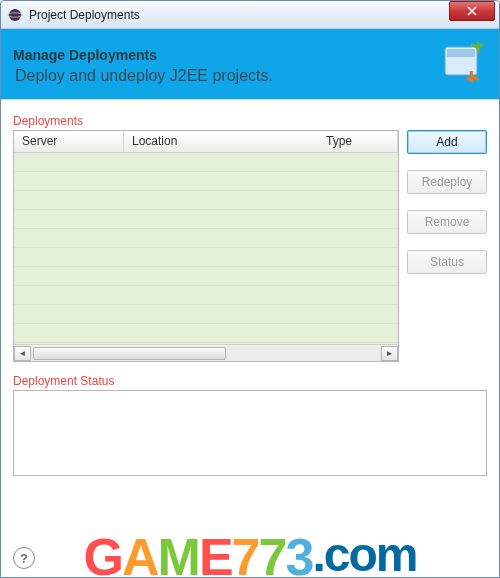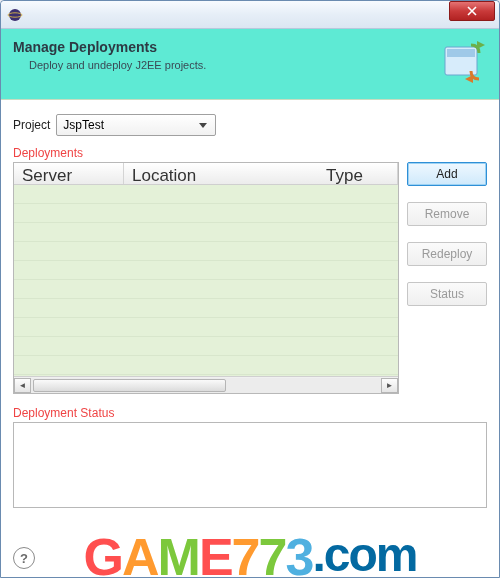--- a/index.html
+++ b/index.html
@@ -42,38 +42,38 @@
     background: linear-gradient(to bottom, #e57373 0%, #c93a3a 50%, #b22222 100%);
     border: 1px solid #8b1a1a;
     border-radius: 2px;
     display: flex; align-items: center; justify-content: center;
     color: #fff;
     margin-top: -8px;
     font-weight: bold;
   }
   .close-btn svg { width: 10px; height: 10px; }
   .header-panel {
-    background: #5eead4;
+    background: #0ea5e9;
     border-bottom: 1px solid #c9dcc0;
     padding: 10px 12px 14px 12px;
     display: flex;
-    align-items: flex-start;
+    align-items: flex-end;
     position: relative;
   }
   .header-texts { flex: 1; }
   .header-title {
     font-size: 14px;
     font-weight: bold;
     color: #2d3a44;
     margin-bottom: 4px;
   }
   .header-sub {
-    font-size: 11px;
+    font-size: 16px;
     color: #3a4a55;
-    margin-left: 16px;
+    margin-left: 2px;
   }
   .header-icon {
     width: 56px; height: 46px;
     flex: 0 0 auto;
   }
   .content {
     flex: 1;
     padding: 14px 12px 8px 12px;
     display: flex;
     flex-direction: column;
@@ -117,21 +117,21 @@
   .table-head {
     display: flex;
     height: 22px;
     background: linear-gradient(to bottom, #ffffff, #ececec);
     border-bottom: 1px solid #cfcfcf;
   }
   .th {
     border-right: 1px solid #d4d4d4;
     padding: 3px 8px;
     color: #333;
-    font-size: 17px;
+    font-size: 12px;
   }
   .th.server { width: 110px; }
   .th.type { width: 80px; }
   .th.loc { flex: 1; border-right: none; }
   .table-body {
     flex: 1;
     overflow: hidden;
     background: #e4f1d8;
   }
   .tr {
@@ -235,20 +235,21 @@
 
 <div class="window">
 
   <div class="titlebar">
     <span class="app-icon">
       <svg viewBox="0 0 16 16">
           <circle cx="8" cy="8" r="6" fill="#3b2e6f"></circle>
           <ellipse cx="8" cy="8" rx="7" ry="2.2" fill="none" stroke="#c9a94a" stroke-width="1"></ellipse>
         </svg>
     </span>
+    <span class="title-text">Project Deployments</span>
     <span class="titlebar-spacer"></span>
     <div class="close-btn">
       <svg viewBox="0 0 10 10">
           <path d="M1 1 L9 9 M9 1 L1 9" stroke="#fff" stroke-width="1.6"></path>
         </svg>
     </div>
   </div>
 
   <div class="header-panel">
     <div class="header-texts">
@@ -262,31 +263,20 @@
         <path d="M40 6 q8 0 8 8" fill="none" stroke="#6bb04a" stroke-width="3"></path>
         <polygon points="46,2 54,6 46,10" fill="#6bb04a"></polygon>
         <path d="M48 40 q-8 0 -8 -8" fill="none" stroke="#d97a2b" stroke-width="3"></path>
         <polygon points="42,44 34,40 42,36" fill="#d97a2b"></polygon>
       </svg>
     </div>
   </div>
 
   <div class="content">
 
-    <div class="row project-row">
-      <span class="project-label">Project</span>
-      <div class="combo">
-        <span>JspTest</span>
-        <span class="combo-arrow">
-          <svg viewBox="0 0 10 10" width="10" height="10">
-              <polygon points="1,3 9,3 5,8" fill="#444"></polygon>
-            </svg>
-        </span>
-      </div>
-    </div>
 
     <div class="section-label">Deployments</div>
 
     <div class="deploy-area">
       <div class="table-wrap">
         <div class="table-head">
           <div class="th server">Server</div>
           <div class="th loc">Location</div>
           <div class="th type">Type</div>
         </div>
@@ -306,22 +296,22 @@
           <div class="arrow">◄</div>
           <div class="track">
             <div class="thumb"></div>
           </div>
           <div class="arrow">►</div>
         </div>
       </div>
 
       <div class="btn-col">
         <div class="btn selected">Add</div>
+        <div class="btn disabled">Redeploy</div>
         <div class="btn disabled">Remove</div>
-        <div class="btn disabled">Redeploy</div>
         <div class="btn disabled">Status</div>
       </div>
     </div>
 
     <div class="section-label status-label">Deployment Status</div>
     <div class="status-box">
       <span></span>
     </div>
 
     <div class="footer">

